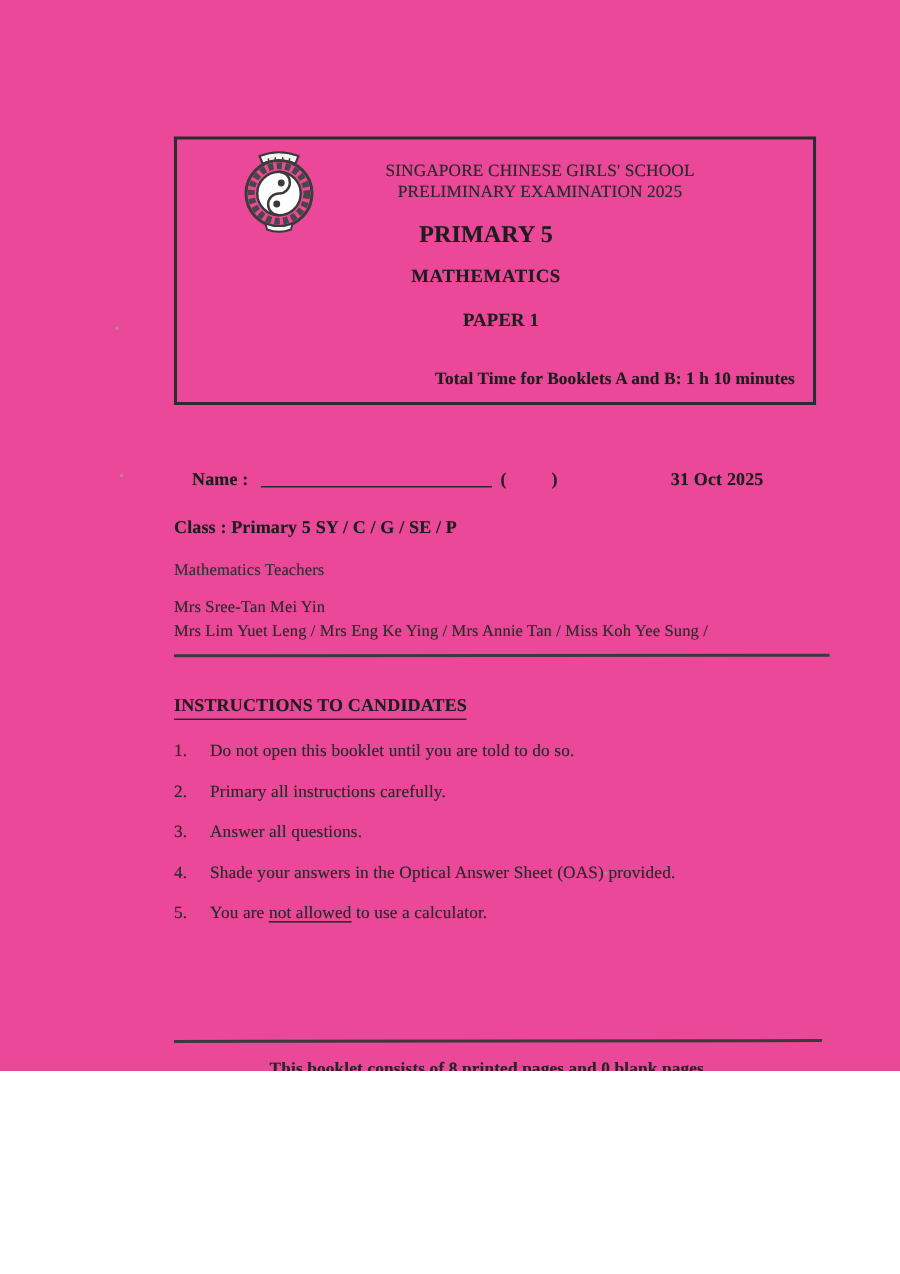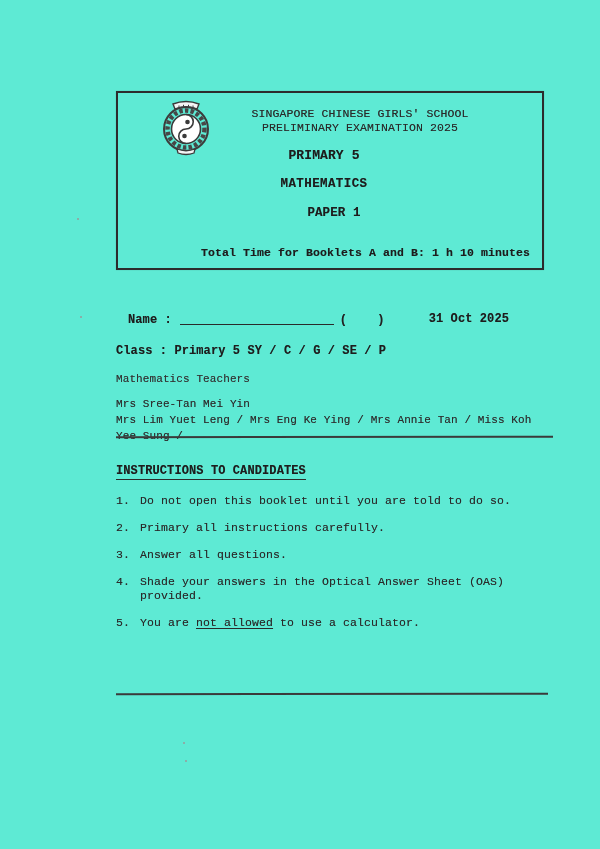--- a/index.html
+++ b/index.html
@@ -1,37 +1,37 @@
 <!DOCTYPE html>
 <html><head>
 <meta charset="utf-8">
 <style>
   html,body { margin:0; padding:0; background:#ffffff; }
   .page {
-    position:relative; width:600px; height:849px; background:#5eead4;
-    font-family:Liberation Mono, monospace; color:#222;
+    position:relative; width:600px; height:714px; background:#ec4899;
+    font-family:Liberation Serif, serif; color:#222;
     overflow:hidden;
     text-shadow: 0 0 0.45px rgba(50,50,50,0.55);
     letter-spacing:0.1px;
   }
 
   
   .header-box {
     position:absolute; left:116px; top:91px; width:424px; height:175px;
     border:2px solid #2c2c2c;
     box-shadow: 0 0 0.6px #333;
   }
   .crest { position:absolute; left:42px; top:5px; }
   .school-lines {
     position:absolute; left:70px; right:10px; top:14px;
     text-align:center; font-size:11.5px; line-height:14px; font-weight:400;
     color:#2a2a2a;
   }
   .h-center { position:absolute; left:0; right:12px; text-align:center; font-weight:700; color:#1d1d1d; }
-  .level    { top:55px;  font-size:13px; }
+  .level    { top:55px;  font-size:16px; }
   .subject  { top:84px;  font-size:12.5px; letter-spacing:0.4px; }
   .paper    { top:113px; font-size:12.5px;padding-left:20px; }
   .booklet  { top:128px; font-size:12.5px; }
   .total-time {
     position:absolute; right:12px; bottom:9px;
     font-weight:700; font-size:11.5px; color:#1d1d1d;
   }
 
   
   .candidate { position:absolute; left:116px; top:311px; width:437px; font-size:12px; }
@@ -156,20 +156,21 @@
       </div>
       <div class="instr-item">
         <span class="instr-num">5.</span>
         <span><span>You are </span><span class="u">not allowed</span><span> to use a calculator.</span></span>
       </div>
     </div>
   </div>
 
   <div class="rule rule-2"></div>
 
+  <div class="footer-note"><span>This booklet consists of </span><span class="u">8</span><span> printed pages and </span><span class="u">0</span><span> blank pages.</span></div>
 
   <div class="speck" style="left:77px; top:218px;"></div>
   <div class="speck" style="left:80px; top:316px;"></div>
   <div class="speck" style="left:403px; top:581px;"></div>
   <div class="speck" style="left:183px; top:742px;"></div>
   <div class="speck" style="left:185px; top:760px;"></div>
 
 </div>
 
 </body></html>

